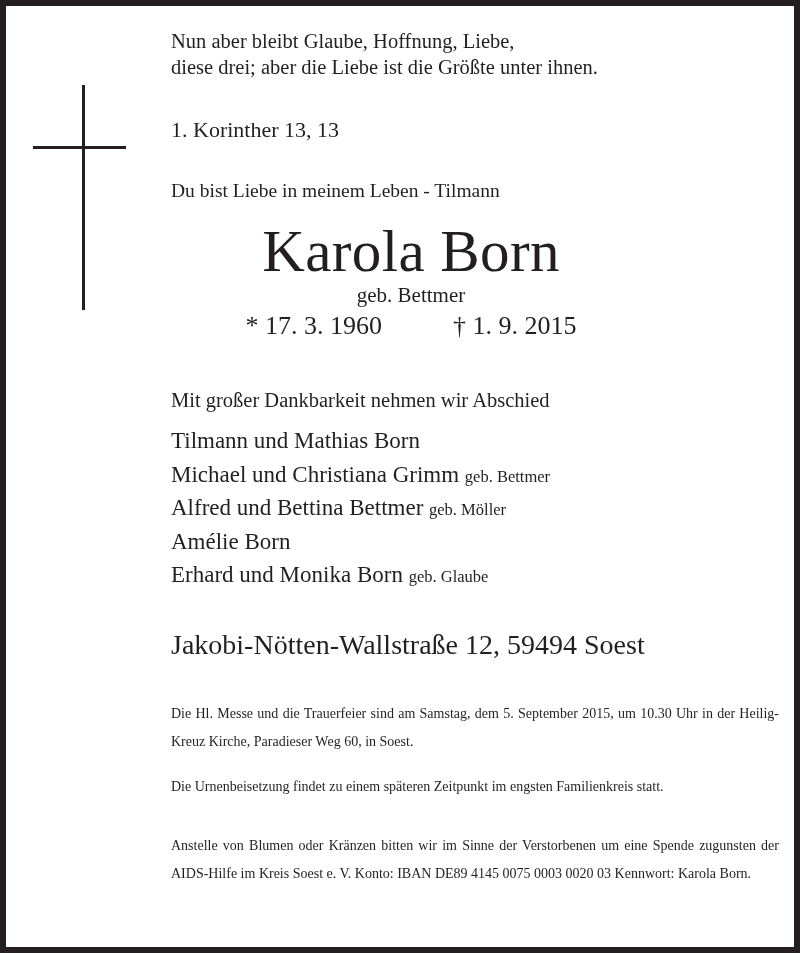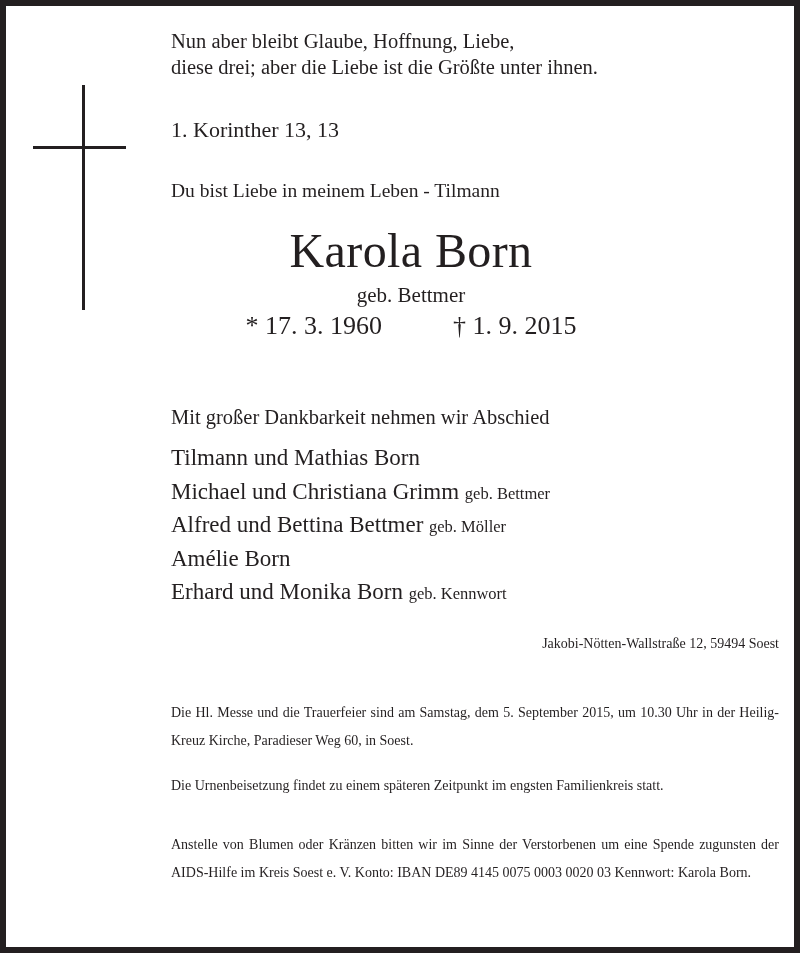--- a/index.html
+++ b/index.html
@@ -74,21 +74,21 @@
     font-size: 19.5px;
     line-height: 24px;
     margin-top: 36px;
   }
 
   .name-block {
     text-align: center;
     padding-right: 128px;
   }
   .deceased-name {
-    font-size: 48px;
+    font-size: 59px;
     line-height: 58px;
     margin-top: 19px;
     letter-spacing: 0.4px;
   }
   .maiden-name {
     font-size: 21px;
     line-height: 26px;
     margin-top: 2px;
   }
   .dates {
@@ -97,40 +97,39 @@
     margin-top: 5px;
   }
   .dates .gap {
     display: inline-block;
     width: 58px;
   }
 
   .farewell {
     font-size: 20.5px;
     line-height: 26px;
-    margin-top: 65px;
+    margin-top: 48px;
   }
 
   .survivors {
     margin-top: 12px;
   }
   .survivor-line {
     font-size: 23px;
     line-height: 31.5px;
     white-space: nowrap;
   }
   .survivor-line .nee {
     font-size: 16.5px;
   }
 
   .address {
-    font-size: 14px;
+    font-size: 28px;
     line-height: 26px;
-    margin-top: 21px;
-    text-align: right;
+    margin-top: 39px;
   }
 
   .para {
     font-size: 14px;
     line-height: 28px;
     text-align: justify;
     text-justify: inter-word;
   }
   .para-service { margin-top: 42px; }
   .para-urn     { margin-top: 17px; }
@@ -175,21 +174,21 @@
       <div class="survivor-line">
         <span>Michael und Christiana Grimm</span> <span class="nee">geb. Bettmer</span>
       </div>
       <div class="survivor-line">
         <span>Alfred und Bettina Bettmer</span> <span class="nee">geb. Möller</span>
       </div>
       <div class="survivor-line">
         <span>Amélie Born</span><span class="nee"></span>
       </div>
       <div class="survivor-line">
-        <span>Erhard und Monika Born</span> <span class="nee">geb. Kennwort</span>
+        <span>Erhard und Monika Born</span> <span class="nee">geb. Glaube</span>
       </div>
     </div>
 
     <div class="address">Jakobi-Nötten-Wallstraße 12, 59494 Soest</div>
 
     <div class="para para-service">Die Hl. Messe und die Trauerfeier sind am Samstag, dem 5. September 2015, um 10.30 Uhr in der Heilig-Kreuz Kirche, Paradieser Weg 60, in Soest.</div>
 
     <div class="para para-urn">Die Urnenbeisetzung findet zu einem späteren Zeitpunkt im engsten Familienkreis statt.</div>
 
     <div class="para para-flowers">Anstelle von Blumen oder Kränzen bitten wir im Sinne der Verstorbenen um eine Spende zugunsten der AIDS-Hilfe im Kreis Soest e. V. Konto: IBAN DE89 4145 0075 0003 0020 03 Kennwort: Karola Born.</div>

